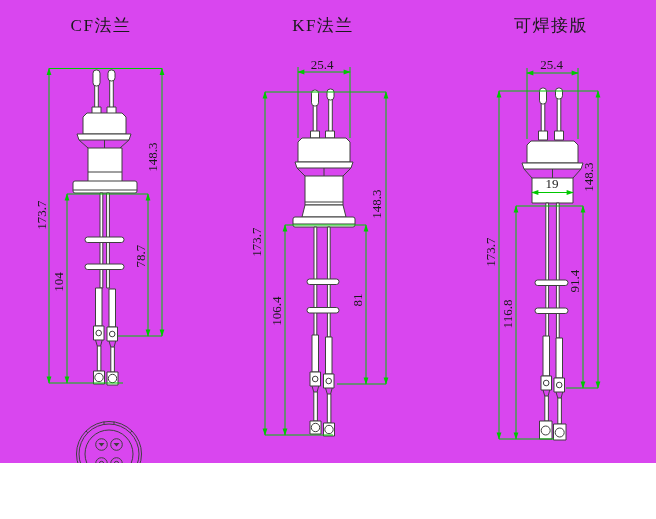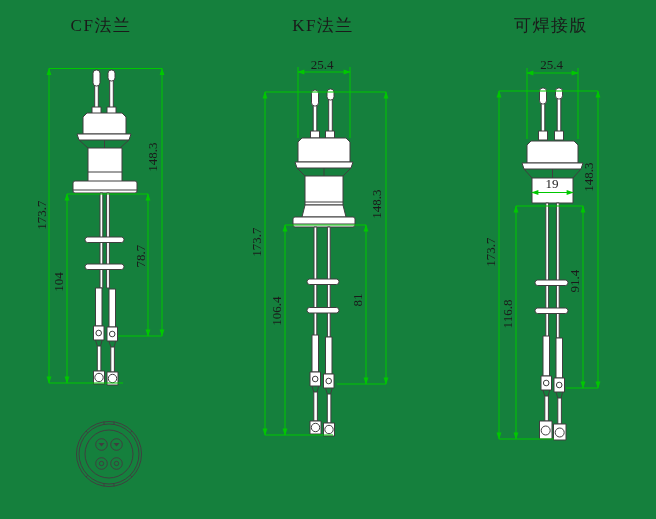--- a/index.html
+++ b/index.html
@@ -1,16 +1,16 @@
 <!DOCTYPE html>
 <html style="--line: #3f3f3f; --dim: #00c800; --txt: #1a1a1a;"><head>
 <meta charset="utf-8">
 <style>
   html,body{margin:0;padding:0;background:#ffffff;}
-  .stage{position:relative;width:656px;height:519px;background:#15803d;overflow:hidden;}
+  .stage{position:relative;width:656px;height:463px;background:#d946ef;overflow:hidden;}
   svg{display:block;}
   .dev{fill:#ffffff;stroke:var(--line,#3f3f3f);stroke-width:1;stroke-linejoin:round;}
   .devln{stroke:var(--line,#3f3f3f);stroke-width:1;fill:none;}
   .devfill{fill:var(--line,#3f3f3f);stroke:none;}
   .dim{stroke:var(--dim,#00c800);stroke-width:1;fill:none;}
   .dim-label{font-family:"Liberation Serif","DejaVu Serif",serif;font-size:13px;fill:var(--txt,#1a1a1a);text-anchor:middle;}
   .fig-title{font-family:"Liberation Serif","DejaVu Serif",serif;font-size:17px;fill:var(--txt,#1a1a1a);text-anchor:middle;letter-spacing:1.5px;}
 </style>
 </head>
 <body>

